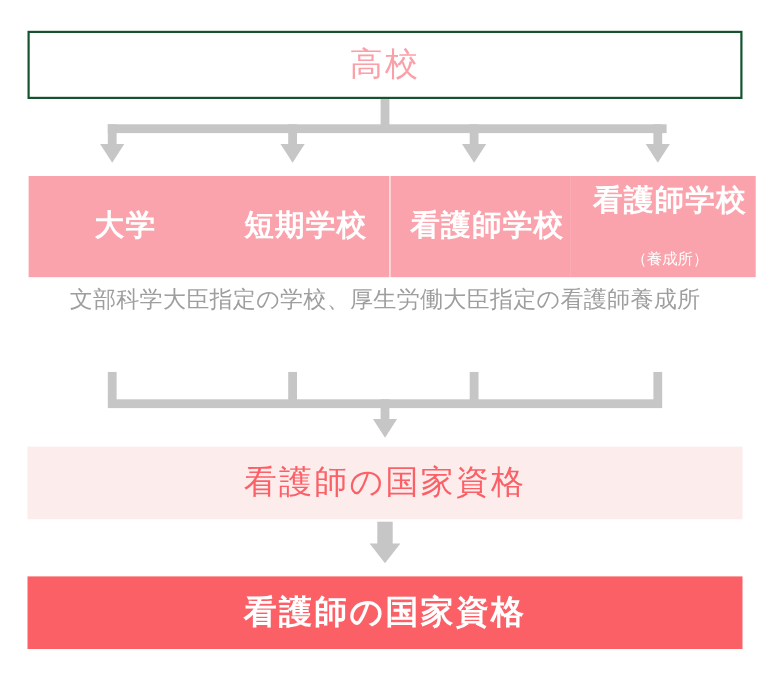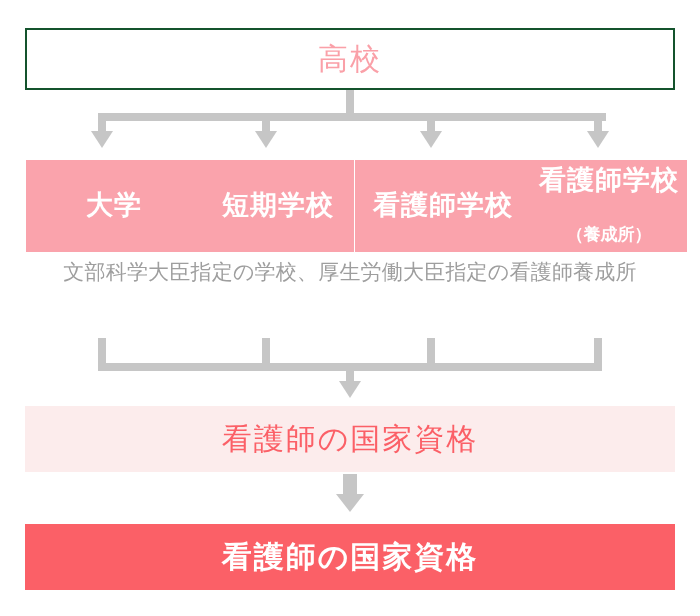--- a/index.html
+++ b/index.html
@@ -71,22 +71,22 @@
     padding-left: 12px;
   }
   .school-box .main {
     font-size: 27px;
     font-weight: bold;
     line-height: 1.08;
     letter-spacing: 1px;
     white-space: nowrap;
   }
   .school-box .sub {
-    font-size: 17px;
-    font-weight: bold;
+    font-size: 14px;
+    font-weight: normal;
     line-height: 1.2;
     letter-spacing: 0px;
     white-space: nowrap;
     margin-top: 2px;
   }
   .school-box.s0 { left: 26px;  width: 152px; }
   .school-box.s1 { left: 190px; width: 152px; }
   .school-box.s2 { left: 355px; width: 152px; }
   .school-box.s3 { left: 519px; width: 156px; gap: 28px; }
 
@@ -95,21 +95,21 @@
     position: absolute;
     left: 0;
     top: 258px;
     width: 700px;
     text-align: center;
     color: #9e9e9e;
     font-size: 21px;
     line-height: 1.42;
     letter-spacing: 0.2px;
   }
-  .note .ln { display: block; white-space: nowrap; font-family: Liberation Serif, serif; }
+  .note .ln { display: block; white-space: nowrap; }
 
   
   .fanin {
     position: absolute;
     left: 0;
     top: 338px;
     width: 700px;
     height: 62px;
   }
 

